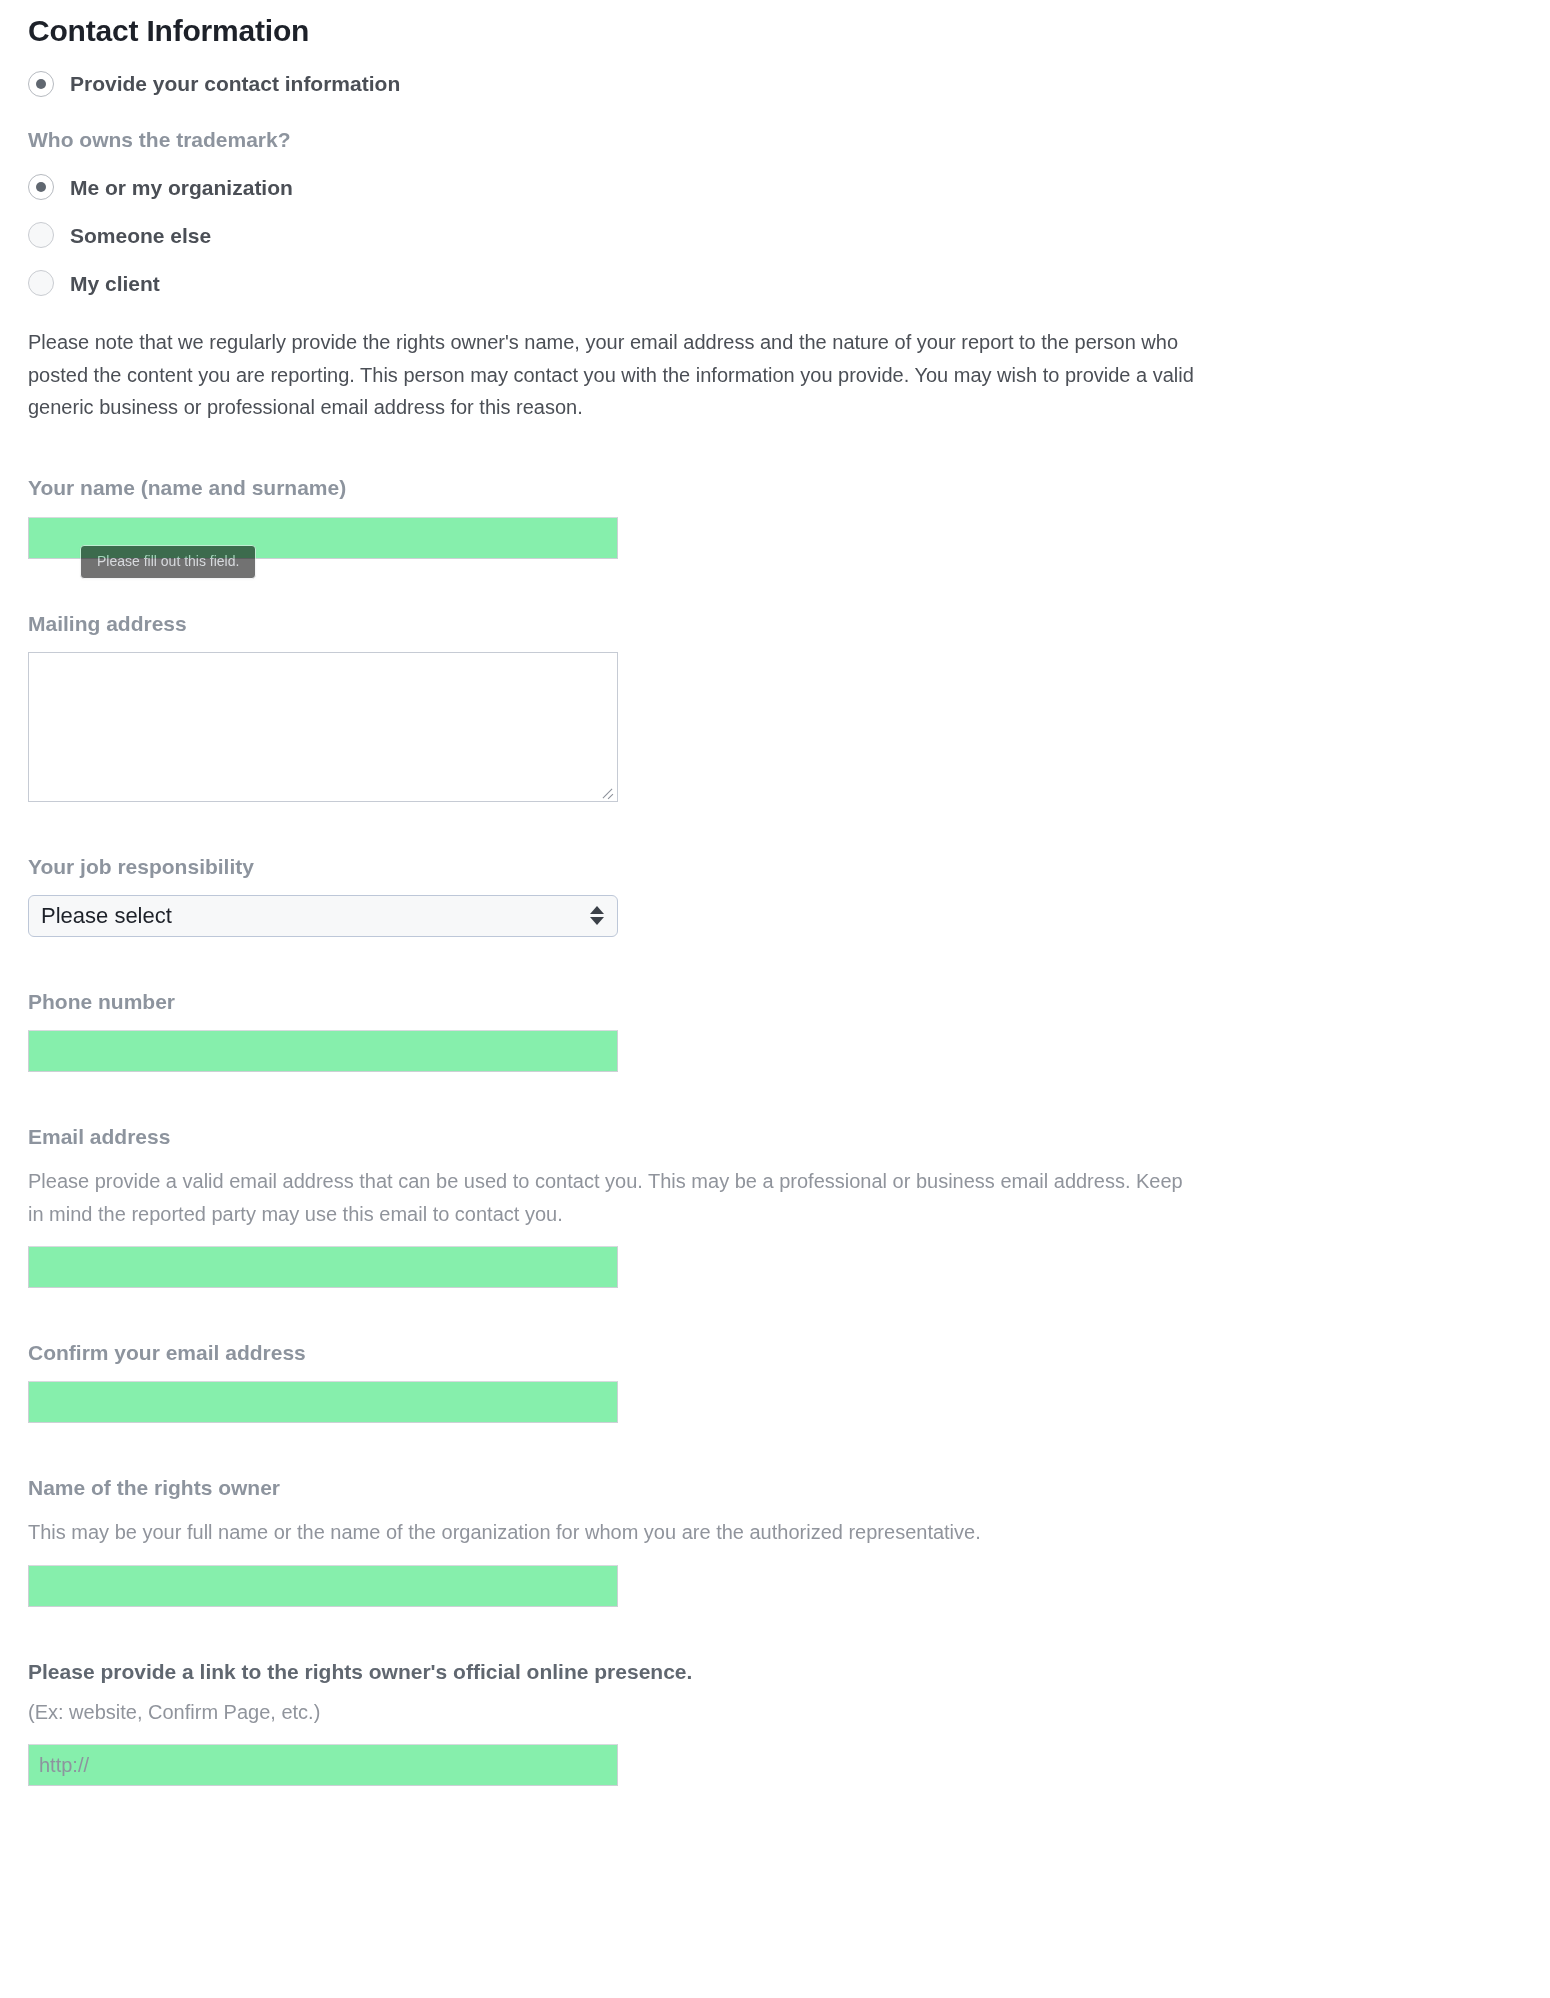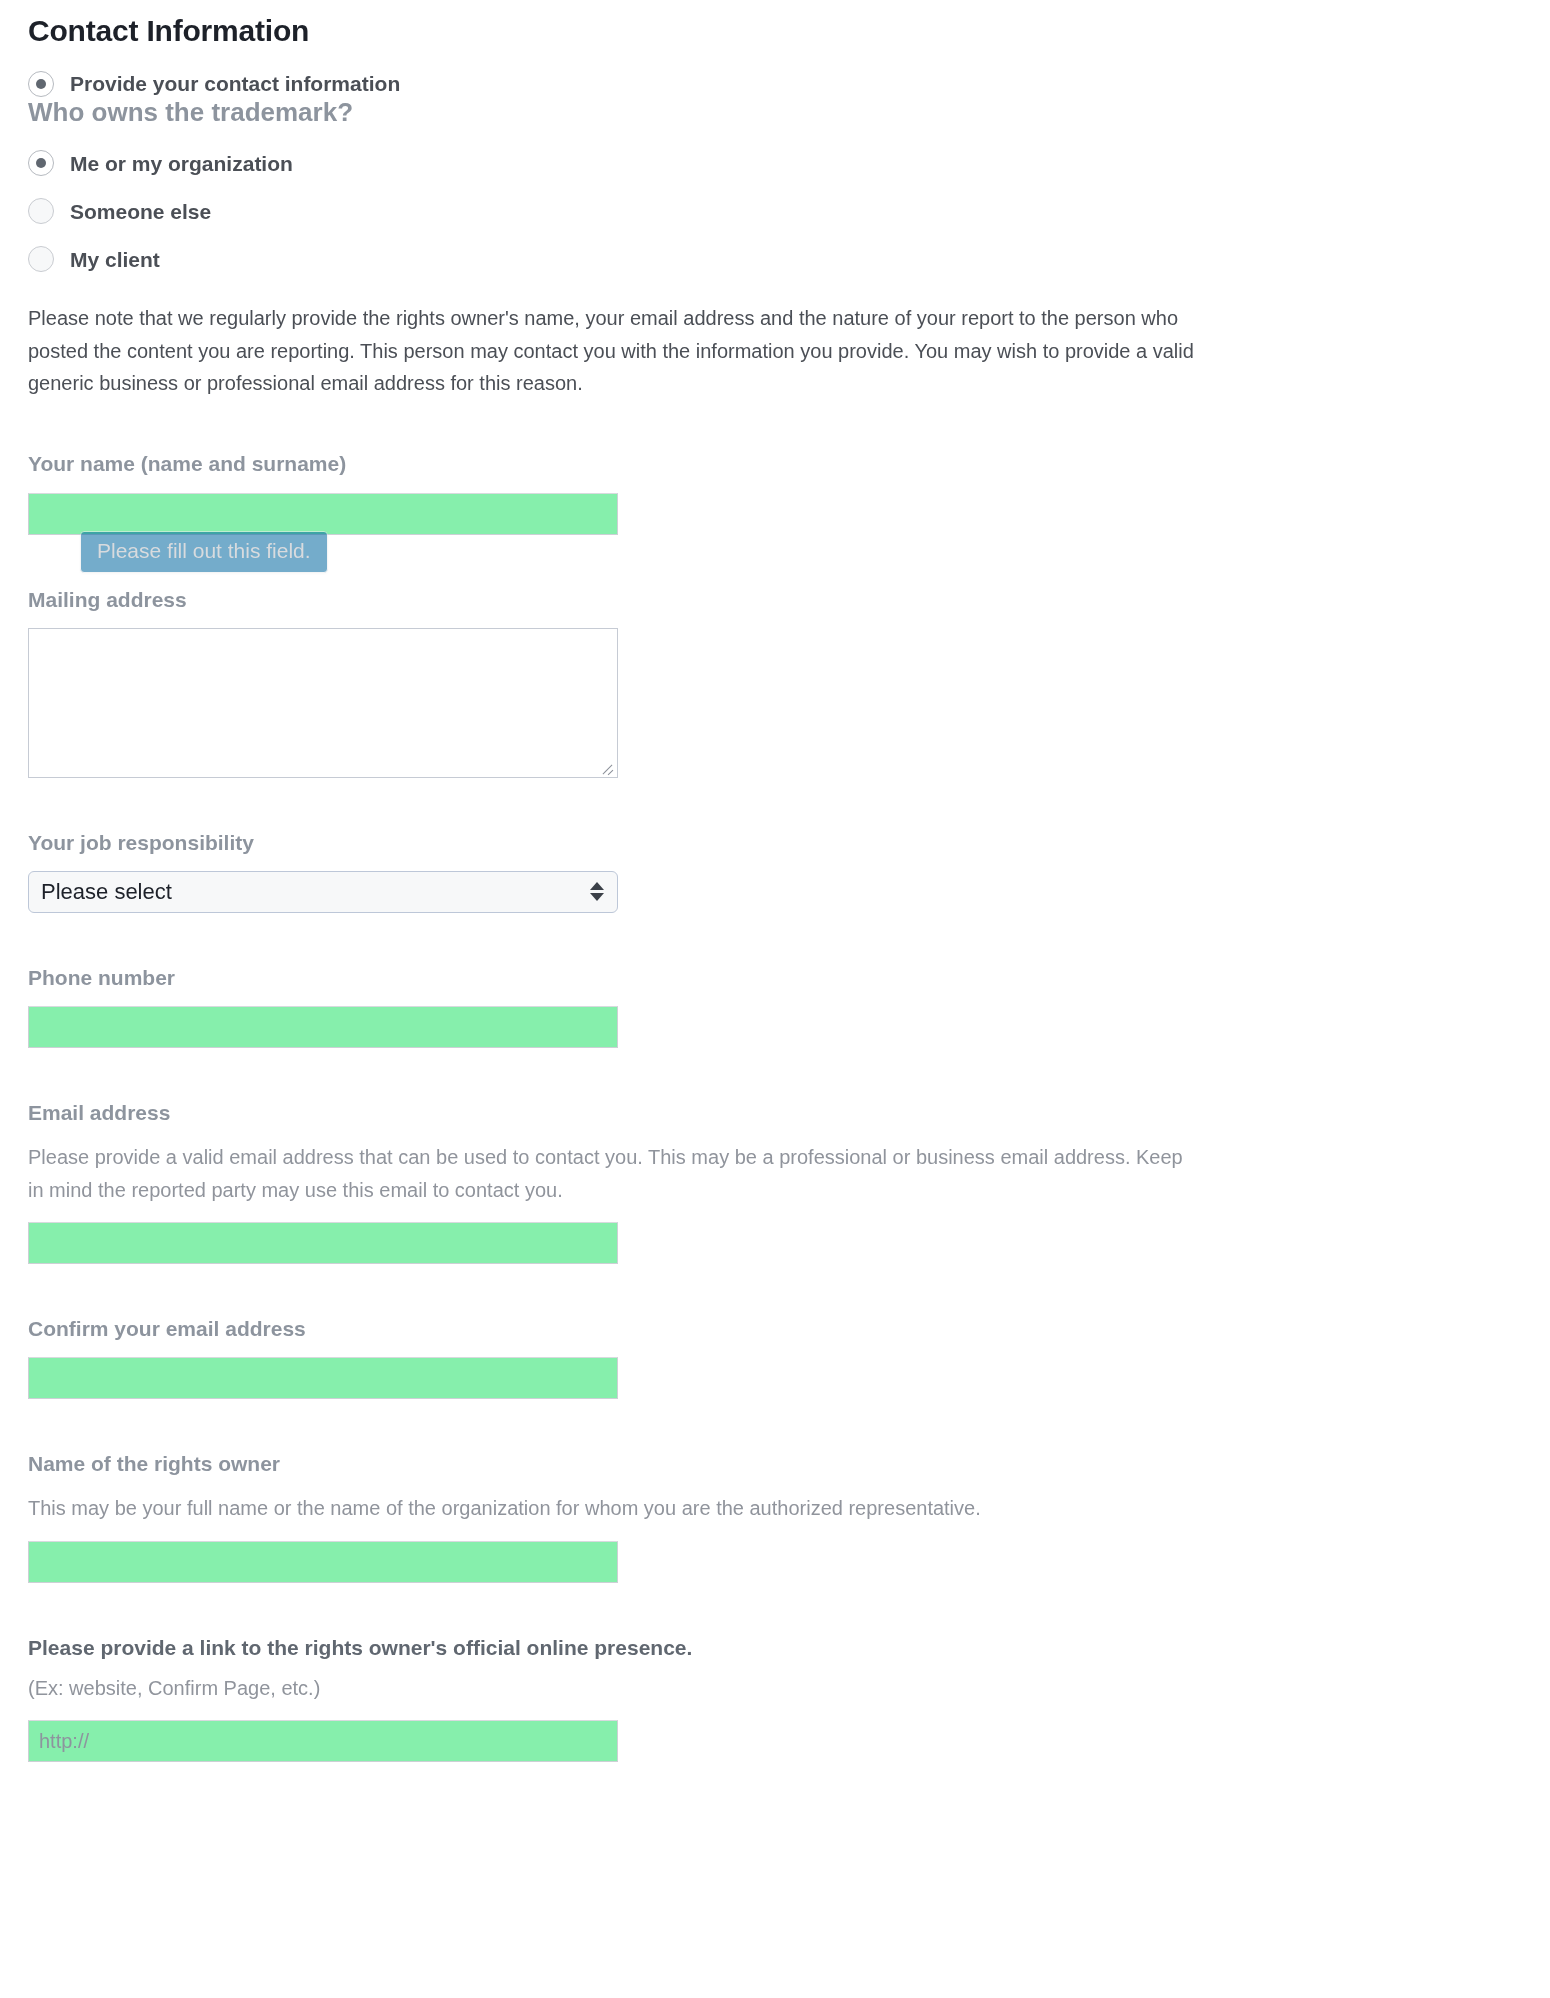--- a/index.html
+++ b/index.html
@@ -73,23 +73,24 @@
   }
   .radio-label {
     font-size: 21px;
     font-weight: bold;
     color: #4b4f56;
     line-height: 1.2;
   }
 
   
   .group-question {
-    font-size: 26px;
+    font-size: 21px;
     font-weight: bold;
     color: #8d949e;
+    margin-top: 30px;
     line-height: 1.2;
   }
 
   
   .note {
     font-size: 20px;
     color: #4b4f56;
     line-height: 1.62;
     margin-top: 30px;
     max-width: 1168px;
@@ -228,26 +229,26 @@
   }
   .resize-grip span.l2 {
     width: 7px; right: 0; bottom: 1px;
     transform: rotate(-45deg);
   }
 
   
   .validation-bubble {
     position: absolute;
     left: 52px;
-    top: 80px;
-    background: #0369a1;
+    top: 70px;
+    background: #000000;
     border: 1px solid #eceef0;
     border-radius: 4px;
     padding: 7px 16px 9px 16px;
-    font-size: 21px;
+    font-size: 14px;
     color: #b9bec4;
     opacity: 0.55;
     white-space: nowrap;
     z-index: 5;
     box-shadow: 0 1px 3px rgba(0,0,0,0.05);
   }
 </style>
 </head>
 <body>
 

